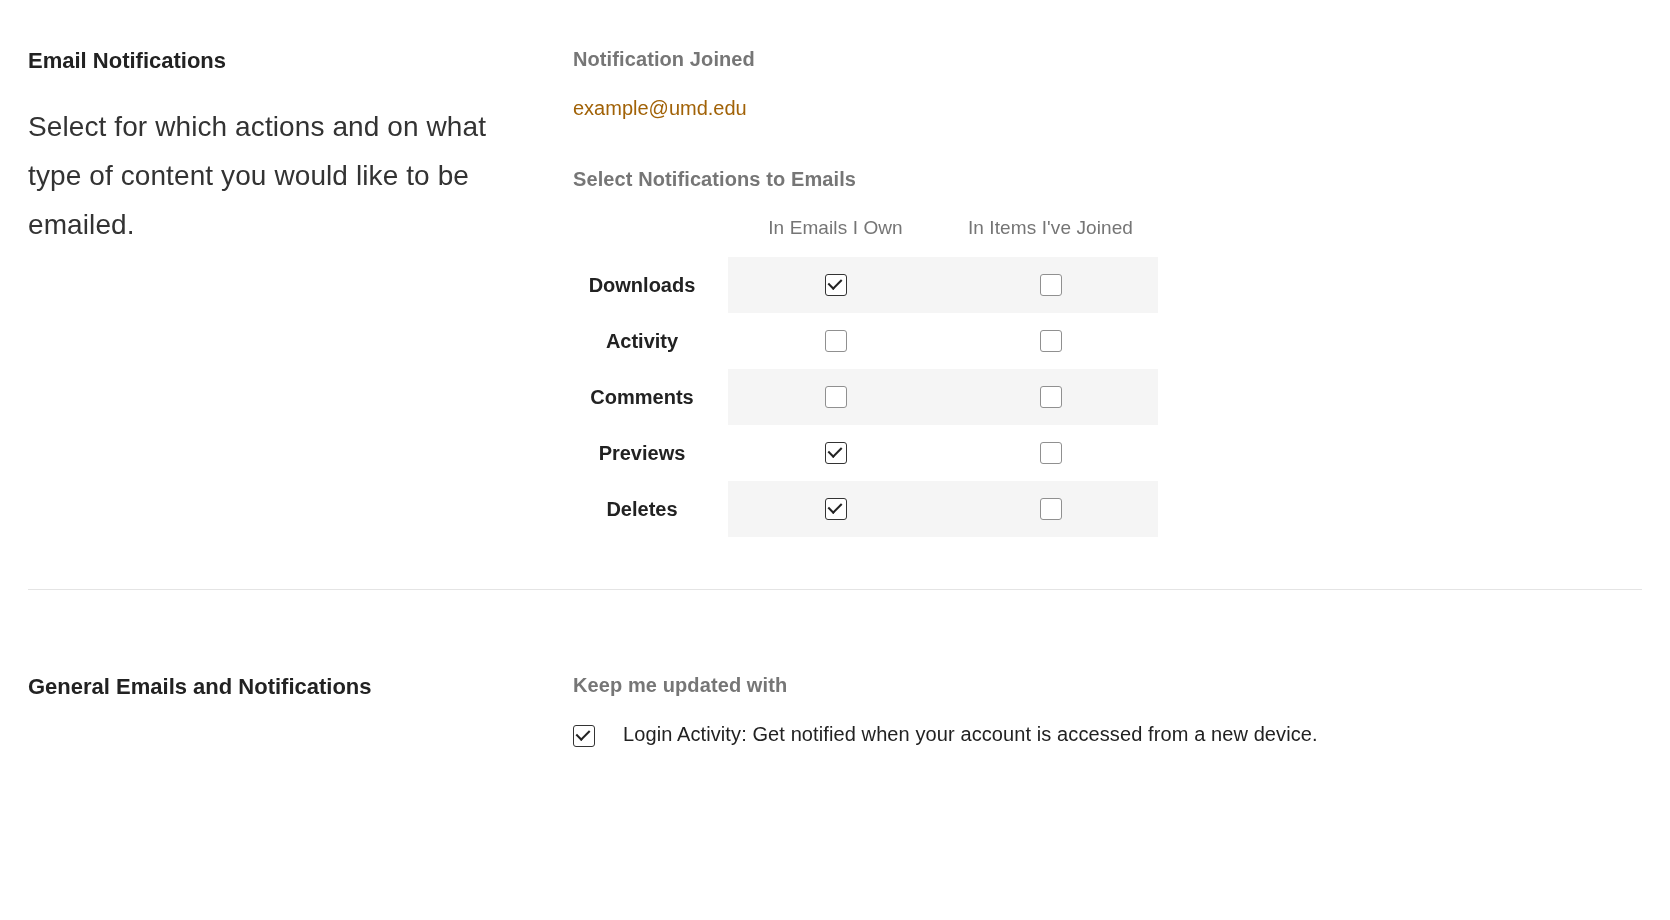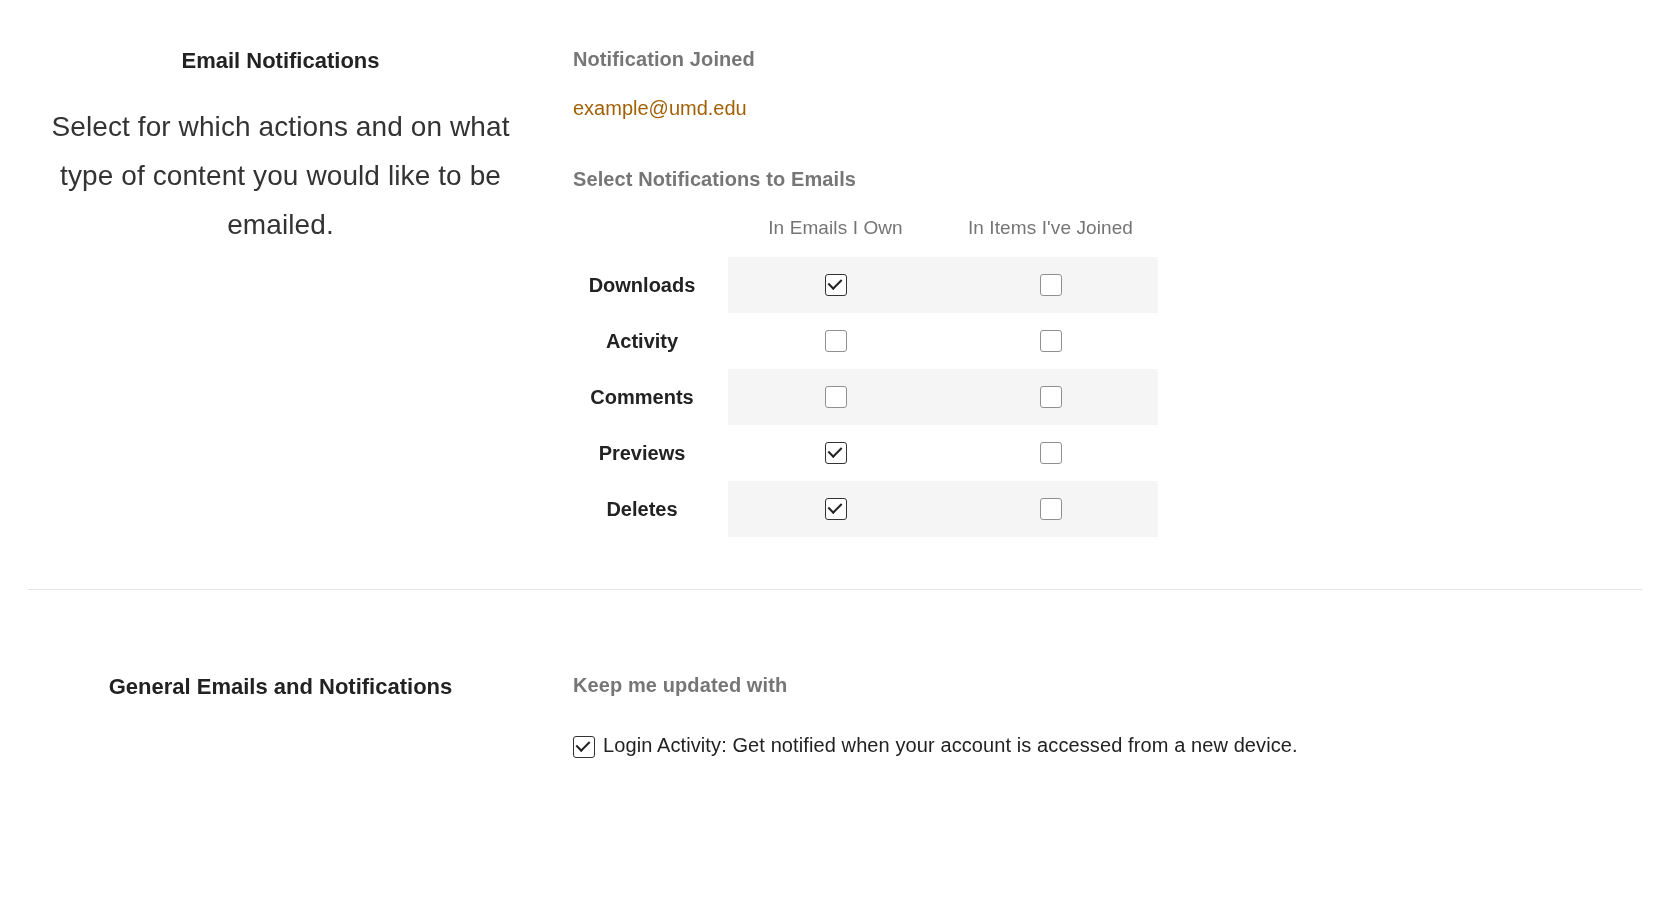--- a/index.html
+++ b/index.html
@@ -16,21 +16,20 @@
     padding: 48px 28px 40px 28px;
   }
   .section-row {
     display: flex;
     align-items: flex-start;
   }
   .left-col {
     width: 545px;
     padding-right: 40px;
     flex-shrink: 0;
-    text-align: center;
   }
   .right-col {
     flex: 1;
   }
   .section-title {
     font-size: 22px;
     font-weight: 700;
     color: #222;
     margin: 0 0 28px 0;
   }
@@ -118,21 +117,21 @@
     border: none;
     border-top: 1px solid #e4e4e4;
     margin: 52px 0 0 0;
   }
   .section-spacer {
     height: 84px;
   }
   .general-row-label {
     display: flex;
     align-items: center;
-    gap: 8px;
+    gap: 28px;
     font-size: 20px;
     color: #222;
     letter-spacing: 0.1px;
   }
 </style>
 </head>
 <body>
 
 <div class="page">
 
@@ -188,21 +187,21 @@
 
   <hr class="divider">
 
   <div class="section-spacer"></div>
 
   <div class="section-row">
     <div class="left-col">
       <h2 class="section-title">General Emails and Notifications</h2>
     </div>
     <div class="right-col">
-      <div class="sub-label" style="margin-bottom:37px;">Keep me updated with</div>
+      <div class="sub-label" style="margin-bottom:26px;">Keep me updated with</div>
       <label class="general-row-label">
         <span class="chk"><input type="checkbox" id="login-activity-chk" checked="" style=""></span>
         <span>Login Activity: Get notified when your account is accessed from a new device.</span>
       </label>
     </div>
   </div>
 
 </div>
 
 </body></html>

